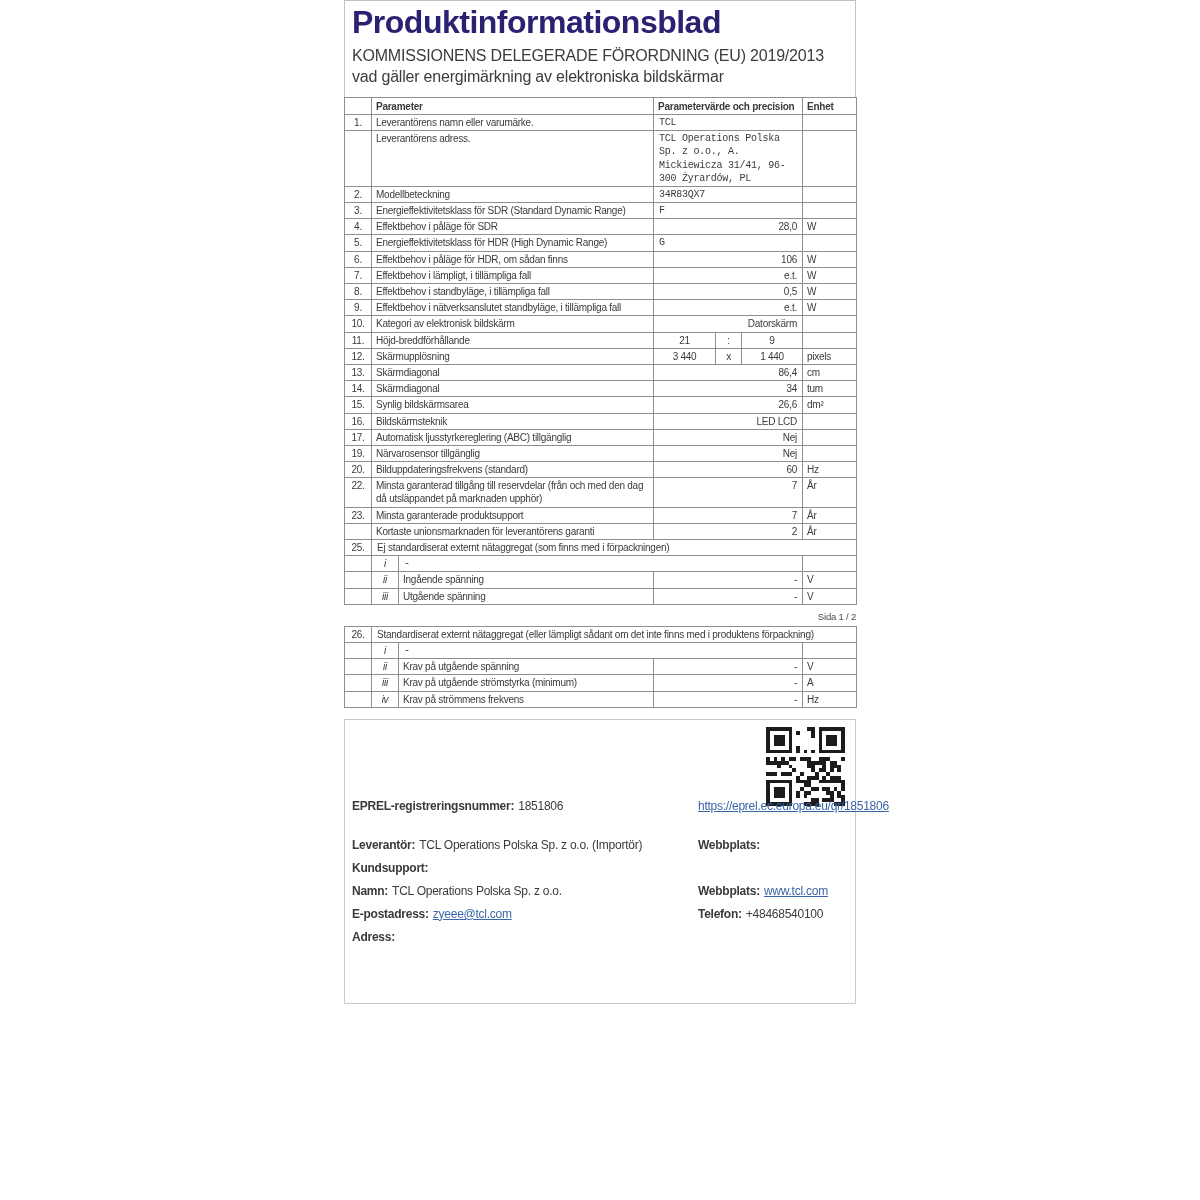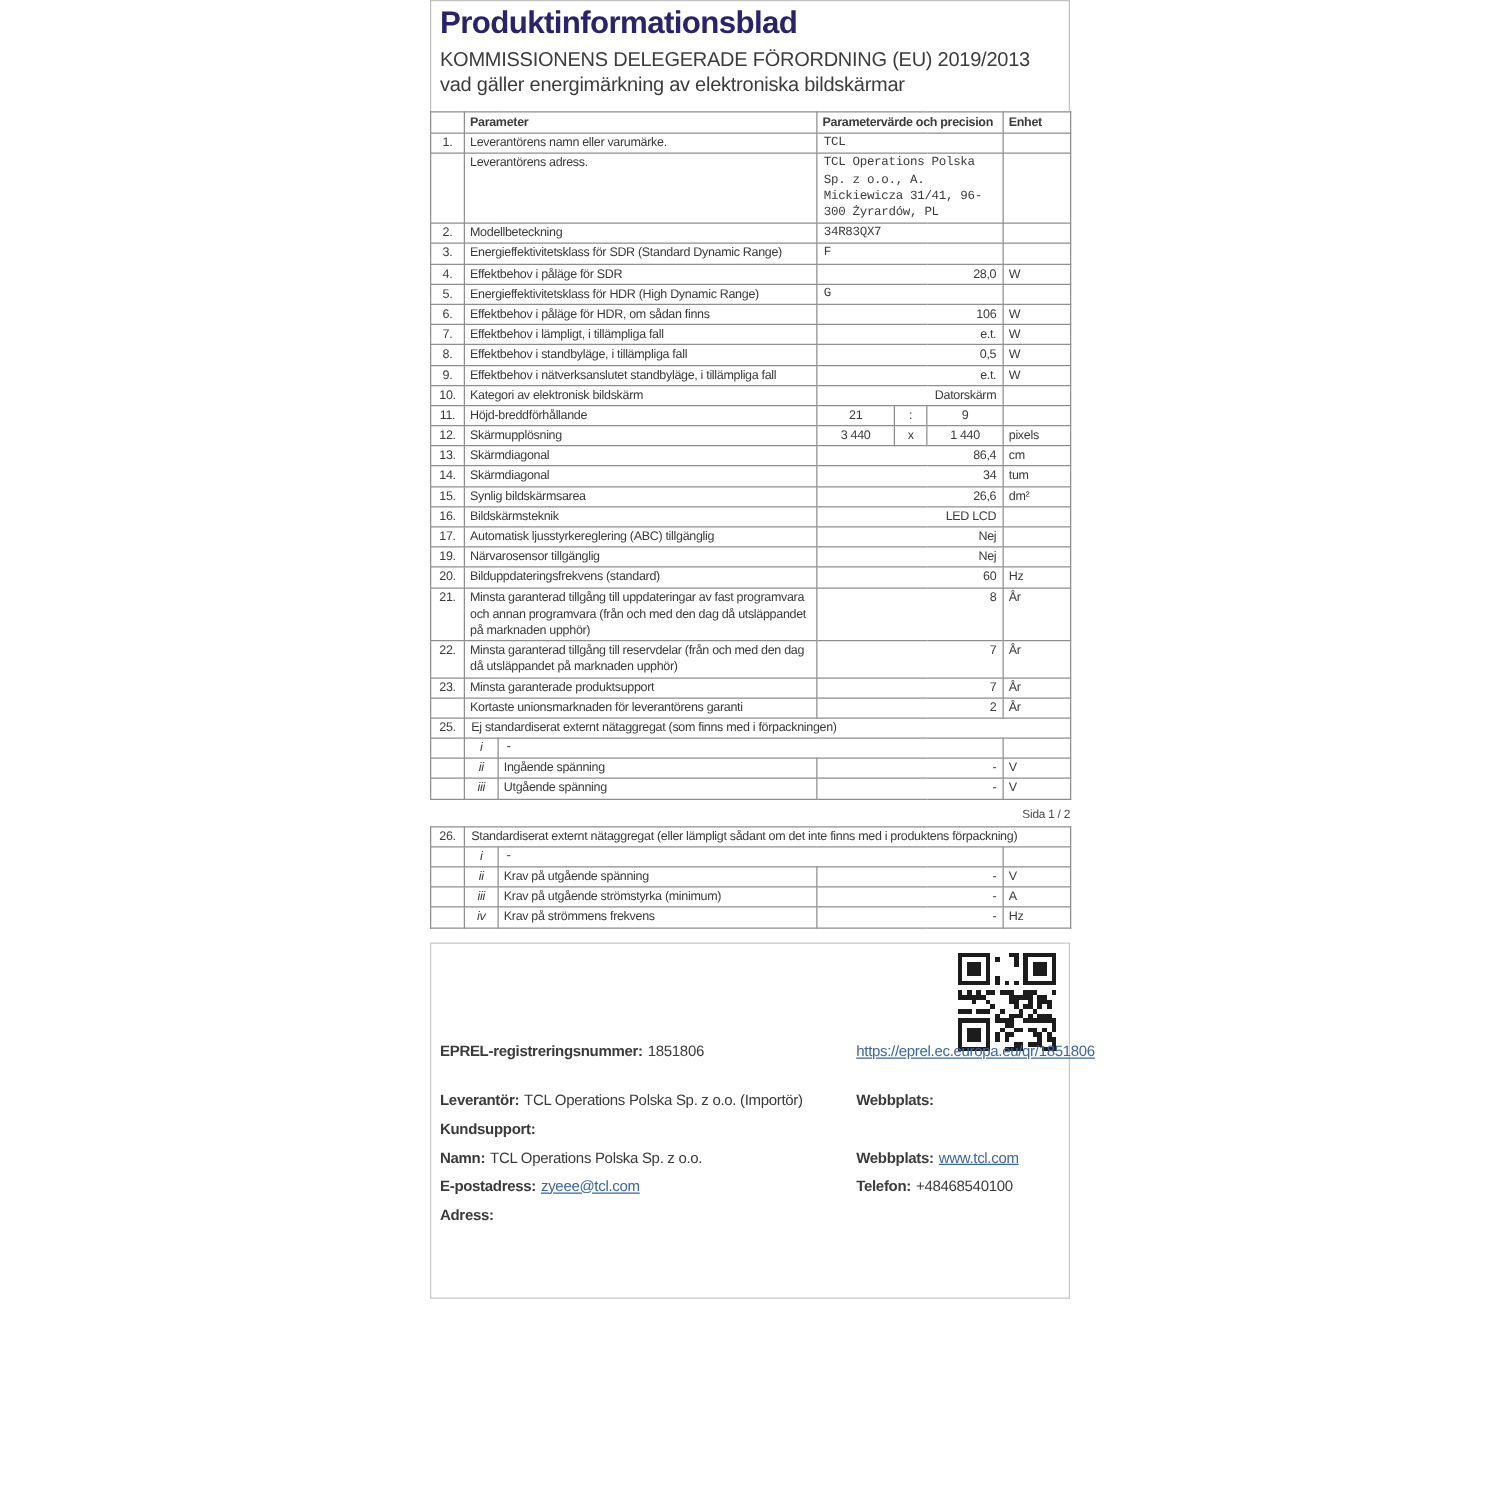--- a/index.html
+++ b/index.html
@@ -3,21 +3,21 @@
 <meta charset="utf-8">
 <title>Produktinformationsblad</title>
 <style>
   html,body{margin:0;padding:0;background:#ffffff;}
   .page{width:1200px;height:1200px;background:#ffffff;position:relative;overflow:hidden;
         font-family:"Liberation Sans",sans-serif;color:#3b3b3b;}
   .content{position:absolute;left:344px;top:0;width:512px;}
 
   
   .title-block{border:1px solid #c2c2c2;border-bottom:none;padding:4px 8px 9px 7px;box-sizing:border-box;}
-  .title-block h1{margin:0;font-size:25px;line-height:1.1;color:#2b2171;letter-spacing:-0.5px;font-weight:bold;}
+  .title-block h1{margin:0;font-size:32px;line-height:1.1;color:#2b2171;letter-spacing:-0.5px;font-weight:bold;}
   .subtitle{margin:6px 0 0;font-size:16px;line-height:1.3;color:#3c3c3c;letter-spacing:-0.2px;}
 
   
   table{width:512px;table-layout:fixed;border-collapse:collapse;font-size:10px;
         color:#3b3b3b;letter-spacing:-0.25px;}
   td,th{border:1px solid #8f8f8f;padding:1px 4px;vertical-align:top;line-height:1.32;
         overflow:hidden;}
   th{text-align:left;font-weight:bold;padding-top:2px;}
   th.h-empty{padding:0;}
   td.num{text-align:center;padding:1px 1px;}
@@ -30,21 +30,21 @@
 
   .page-marker{width:512px;text-align:right;font-size:9.5px;color:#4a4a4a;
                margin:6px 0 4px;letter-spacing:-0.2px;}
   #table2{margin-top:0;}
 
   
   .contact-box{margin-top:11px;border:1px solid #c9c9c9;min-height:285px;box-sizing:border-box;
                padding:7px 8px 8px 7px;position:relative;font-size:12px;letter-spacing:-0.25px;}
   .frow{position:relative;line-height:15px;}
   .mt4{margin-top:3px;} .mt72{margin-top:72px;} .mt8{margin-top:8px;}
-  .fright{position:absolute;left:307px;top:0;padding-left:26px;}
+  .fright{position:absolute;left:320px;top:0;padding-left:26px;}
   .b{font-weight:bold;margin-right:4px;}
   .link{color:#3a66a7;text-decoration:underline;cursor:pointer;}
   .eprel-link{display:inline-block;width:196px;word-break:break-all;line-height:15px;}
   .eprel-row{min-height:31px;}
   #qr-svg{position:absolute;top:7px;right:10px;width:79px;height:79px;}
 </style>
 </head>
 <body>
 
 <div class="page">
@@ -190,26 +190,20 @@
             <td class="num" colspan="1">19.</td>
             <td colspan="2">Närvarosensor tillgänglig</td>
             <td class="val-r" colspan="3">Nej</td>
             <td class="unit" colspan="1"></td>
           </tr>
           <tr>
             <td class="num" colspan="1">20.</td>
             <td colspan="2">Bilduppdateringsfrekvens (standard)</td>
             <td class="val-r" colspan="3">60</td>
             <td class="unit" colspan="1">Hz</td>
-          </tr>
-          <tr>
-            <td class="num" colspan="1">21.</td>
-            <td colspan="2">Minsta garanterad tillgång till uppdateringar av fast programvara och annan programvara (från och med den dag då utsläppandet på marknaden upphör)</td>
-            <td class="val-r" colspan="3">8</td>
-            <td class="unit" colspan="1">År</td>
           </tr>
           <tr>
             <td class="num" colspan="1">22.</td>
             <td colspan="2">Minsta garanterad tillgång till reservdelar (från och med den dag då utsläppandet på marknaden upphör)</td>
             <td class="val-r" colspan="3">7</td>
             <td class="unit" colspan="1">År</td>
           </tr>
           <tr>
             <td class="num" colspan="1">23.</td>
             <td colspan="2">Minsta garanterade produktsupport</td>

